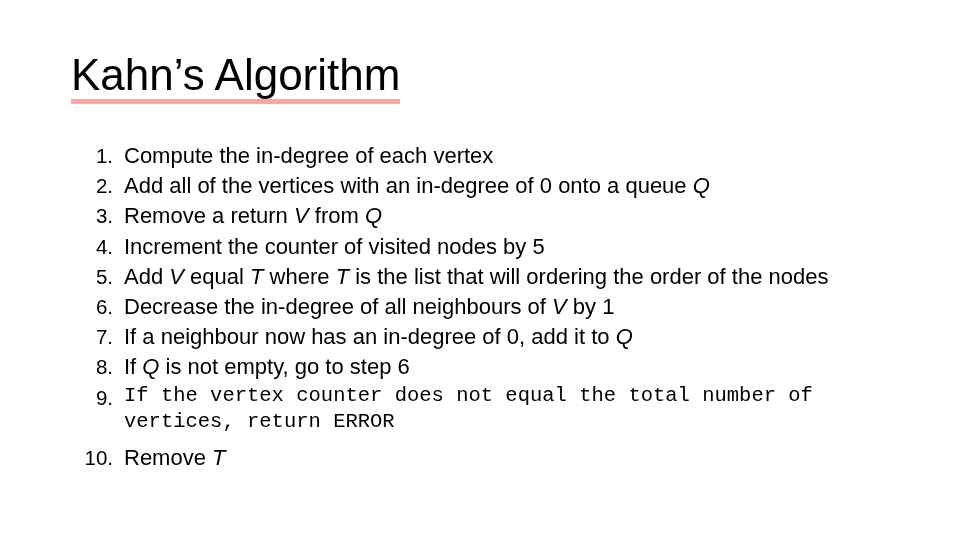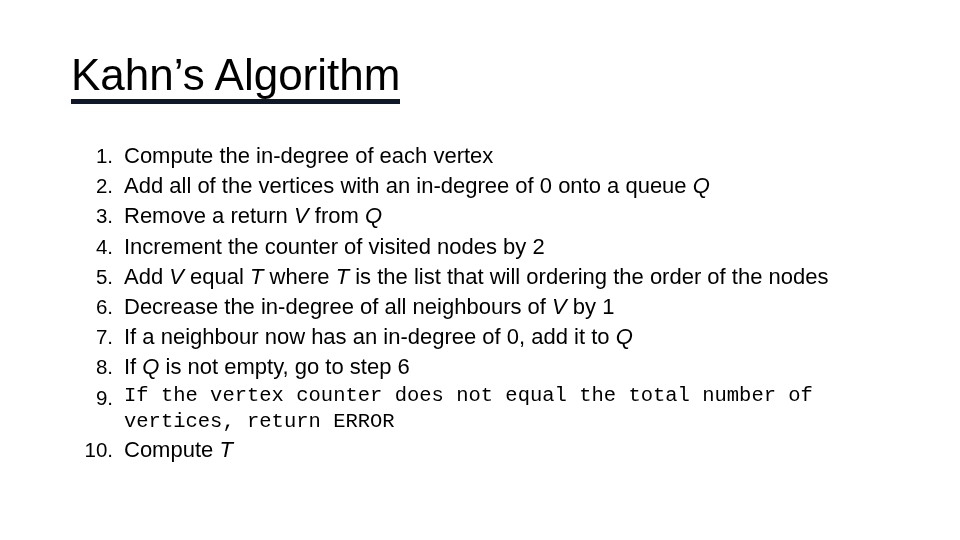--- a/index.html
+++ b/index.html
@@ -26,21 +26,21 @@
     top: 52px;
     font-size: 44px;
     font-weight: 400;
     line-height: 1.05;
     letter-spacing: 0px;
     color: #000000;
     white-space: nowrap;
   }
   .title-text {
     display: inline-block;
-    border-bottom: 5px solid #0f172a;
+    border-bottom: 5px solid #fca5a5;
     padding-bottom: 1px;
   }
   .steps {
     position: absolute;
     left: 62px;
     top: 141px;
     width: 860px;
   }
   .step-row {
     display: flex;
@@ -94,21 +94,21 @@
       <span class="step-text"><span>Add all of the vertices with an in-degree of 0 onto a queue </span><i>Q</i></span>
     </li>
 
     <li class="step-row">
       <span class="step-num">3.</span>
       <span class="step-text"><span>Remove a return </span><i>V</i><span> from </span><i>Q</i></span>
     </li>
 
     <li class="step-row">
       <span class="step-num">4.</span>
-      <span class="step-text"><span>Increment the counter of visited nodes by 2</span></span>
+      <span class="step-text"><span>Increment the counter of visited nodes by 5</span></span>
     </li>
 
     <li class="step-row">
       <span class="step-num">5.</span>
       <span class="step-text"><span>Add </span><i>V</i><span> equal </span><i>T</i><span> where </span><i>T</i><span> is the list that will ordering the order of the nodes</span></span>
     </li>
 
     <li class="step-row">
       <span class="step-num">6.</span>
       <span class="step-text"><span>Decrease the in-degree of all neighbours of </span><i>V</i><span> by 1</span></span>
@@ -122,20 +122,20 @@
     <li class="step-row">
       <span class="step-num">8.</span>
       <span class="step-text"><span>If </span><i>Q</i><span> is not empty, go to step 6</span></span>
     </li>
 
     <li class="step-row">
       <span class="step-num">9.</span>
       <span class="step-text step-sub"><span>If the vertex counter does not equal the total number of vertices, return ERROR</span><br></span>
     </li>
 
-    <li class="step-row" style="margin-top:0;">
+    <li class="step-row" style="margin-top:8px;">
       <span class="step-num">10.</span>
-      <span class="step-text"><span>Compute </span><i>T</i></span>
+      <span class="step-text"><span>Remove </span><i>T</i></span>
     </li>
 
   </ol>
 
 </div>
 
 </body></html>

